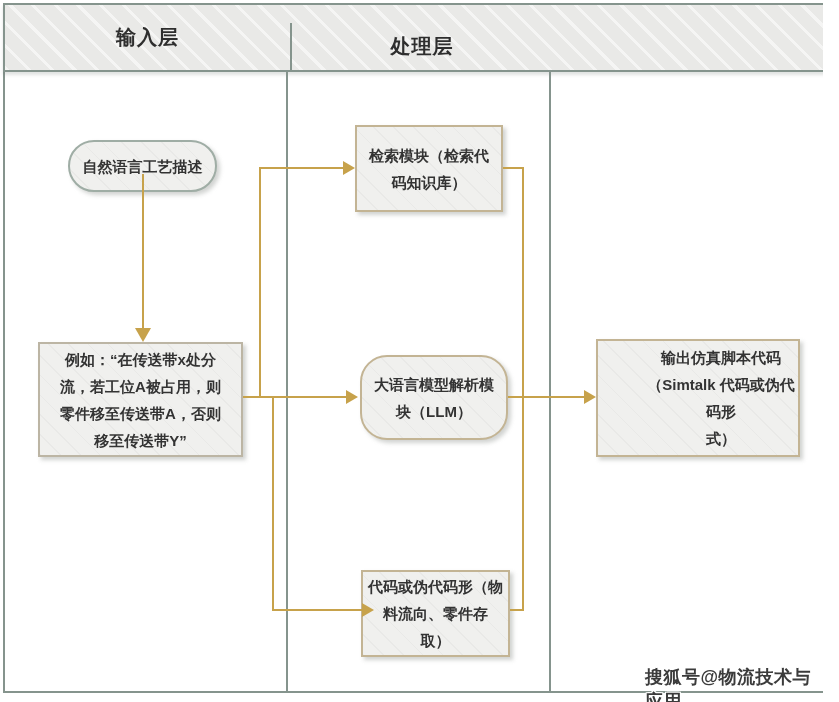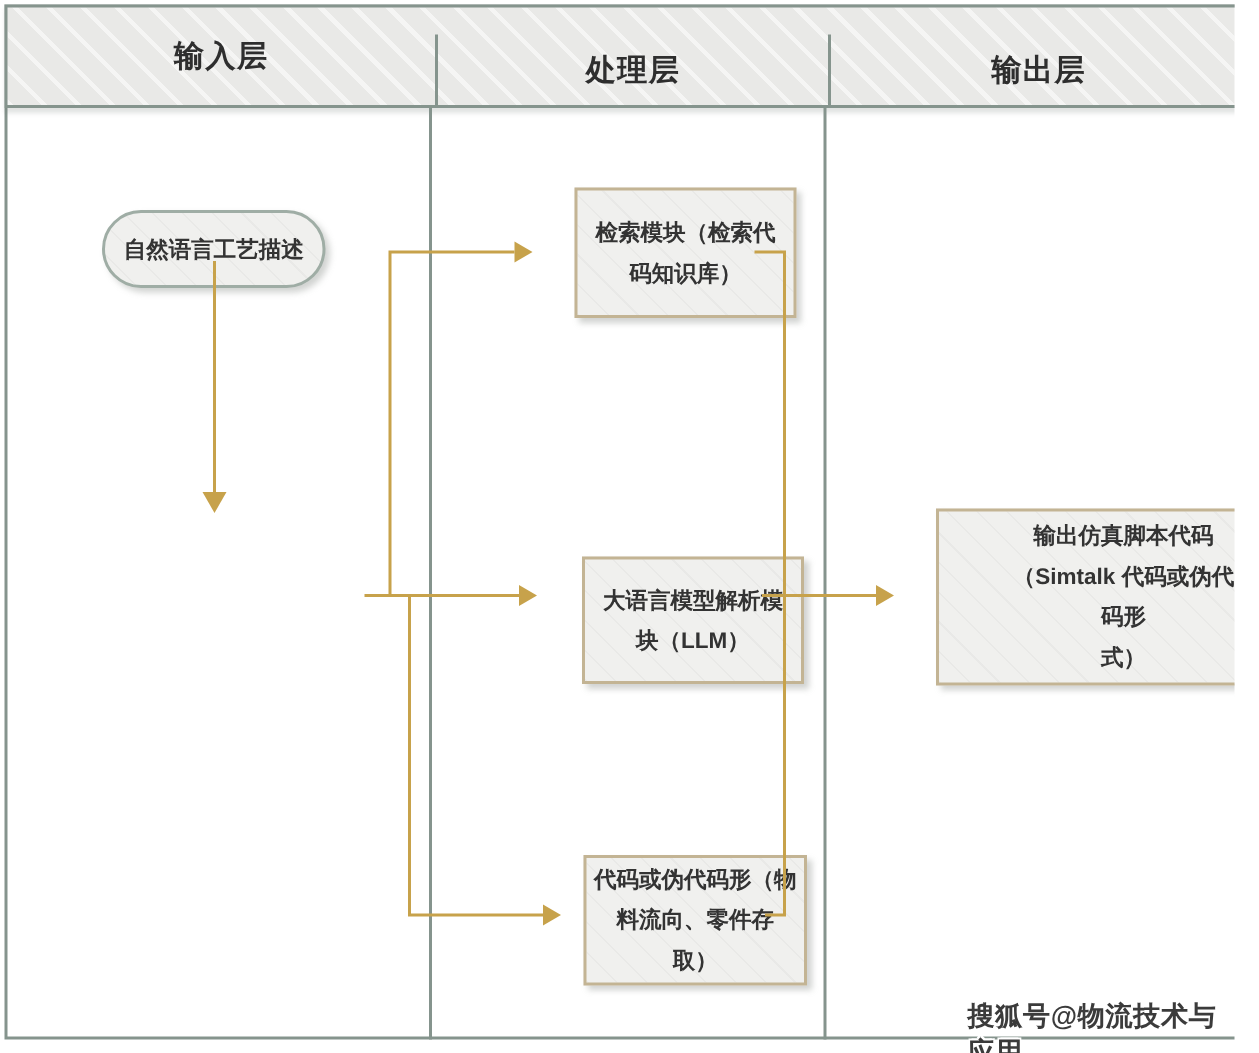--- a/index.html
+++ b/index.html
@@ -24,28 +24,28 @@
   .lane-divider{position:absolute;top:72px;width:2px;height:621px;background:#85948d;}
   .divider-1{left:286px;}
   .divider-2{left:549px;}
 
   
   .node{position:absolute;box-sizing:border-box;display:flex;align-items:center;justify-content:center;
         text-align:center;font-weight:700;color:#333333;font-size:15px;line-height:27px;
         white-space:pre-line;background:#f0f0ee;
         background-image:repeating-linear-gradient(45deg,rgba(120,120,120,0.06) 0 1px,transparent 1px 14px);
         box-shadow:3px 3px 4px rgba(140,145,140,0.40);}
-  .node-rect{border:2px solid #c3b494;margin-left:28px;}
+  .node-rect{border:2px solid #c3b494;}
   .node-terminator{border:2px solid #9fada5;border-radius:28px;}
   .node-note{border:2px solid #bcb5a4;}
 
   #nl-description{left:68px;top:120px;width:149px;height:52px;margin-top:20px;}
   #example-note{left:38px;top:342px;width:205px;height:115px;}
   #retrieval-module{left:355px;top:125px;width:148px;height:87px;}
-  #llm-module{left:360px;top:371px;width:148px;height:85px;}
+  #llm-module{left:360px;top:355px;width:148px;height:85px;border-radius:27px;}
   #abstract-logic{left:361px;top:570px;width:149px;height:87px;}
   #output-code{left:596px;top:339px;width:204px;height:118px;padding-left:46px;}
 
   
   .connectors{position:absolute;left:0;top:0;width:839px;height:702px;pointer-events:none;z-index:5;}
 
   
   .watermark{position:absolute;left:645px;top:665px;z-index:9;font-size:18px;font-weight:700;
              color:#3b3b3b;letter-spacing:0.5px;
              text-shadow:-1px -1px 0 #ffffff,1px -1px 0 #ffffff,-1px 1px 0 #ffffff,
@@ -58,32 +58,35 @@
 
   <div class="frame"></div>
 
   <div class="header">
     <div class="header-cell">
       <span>输入层</span>
     </div>
     <div class="header-cell">
       <span>处理层</span>
     </div>
-    <div class="header-cell">
-      <span>输出层</span>
-    </div>
   </div>
 
   <div class="lane-divider divider-1"></div>
   <div class="lane-divider divider-2"></div>
 
   <div id="nl-description" class="node node-terminator">
     <span>自然语言工艺描述</span>
   </div>
 
+  <div id="example-note" class="node node-note">
+    <span>例如：“在传送带x处分
+流，若工位A被占用，则
+零件移至传送带A，否则
+移至传送带Y”</span>
+  </div>
 
   <div id="retrieval-module" class="node node-rect">
     <span>检索模块（检索代
 码知识库）</span>
   </div>
 
   <div id="llm-module" class="node node-rect">
     <span>大语言模型解析模
 块（LLM）</span>
   </div>

